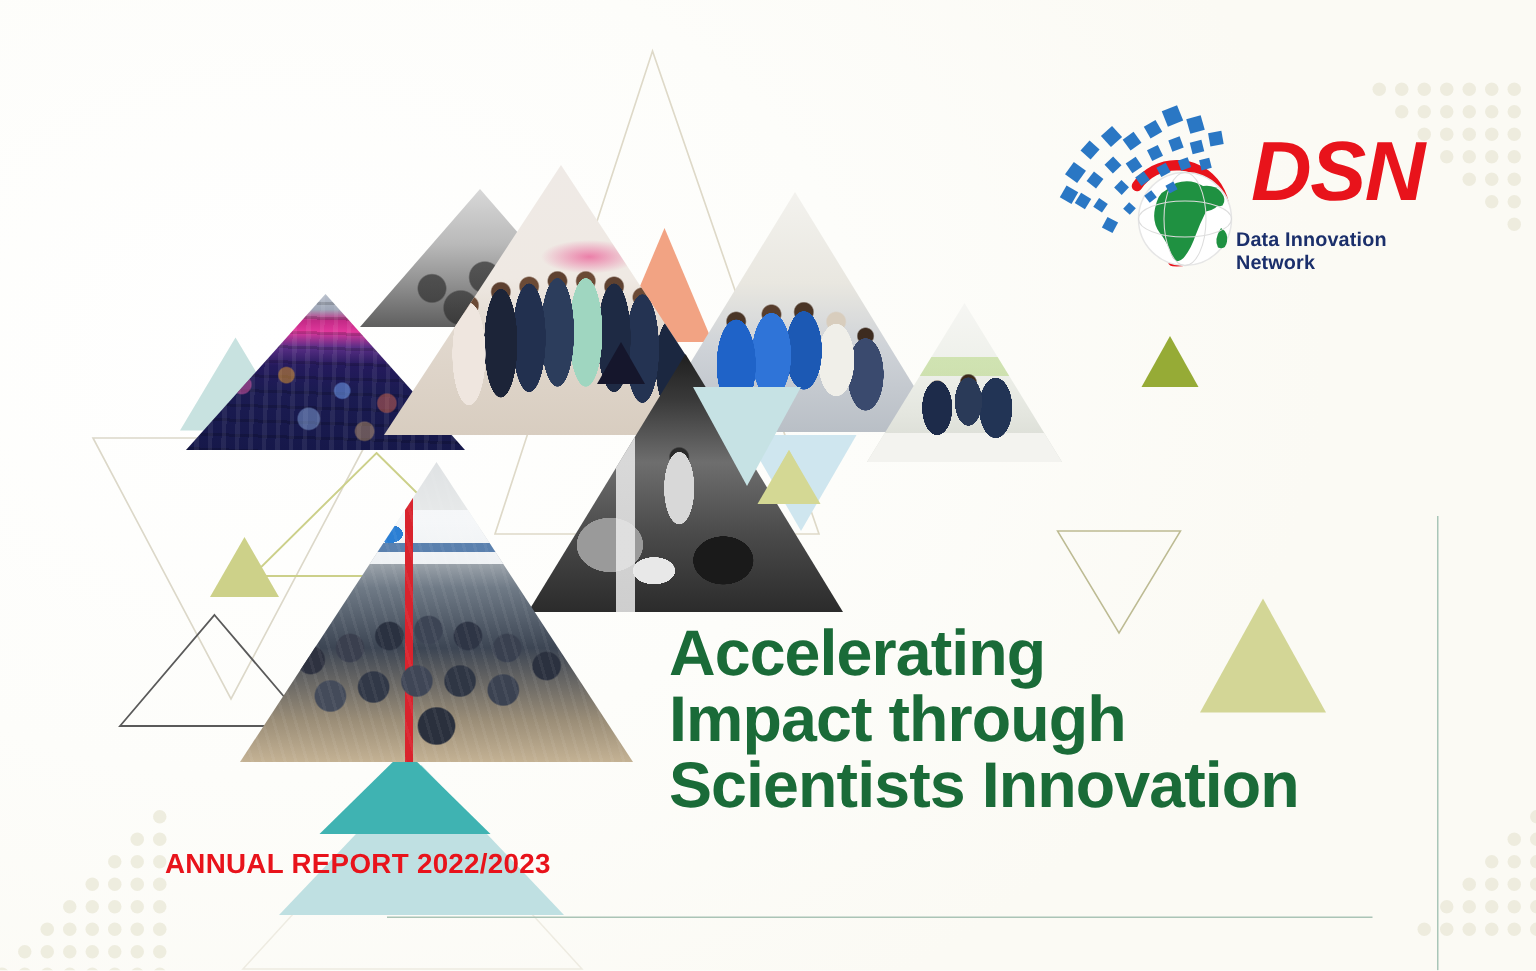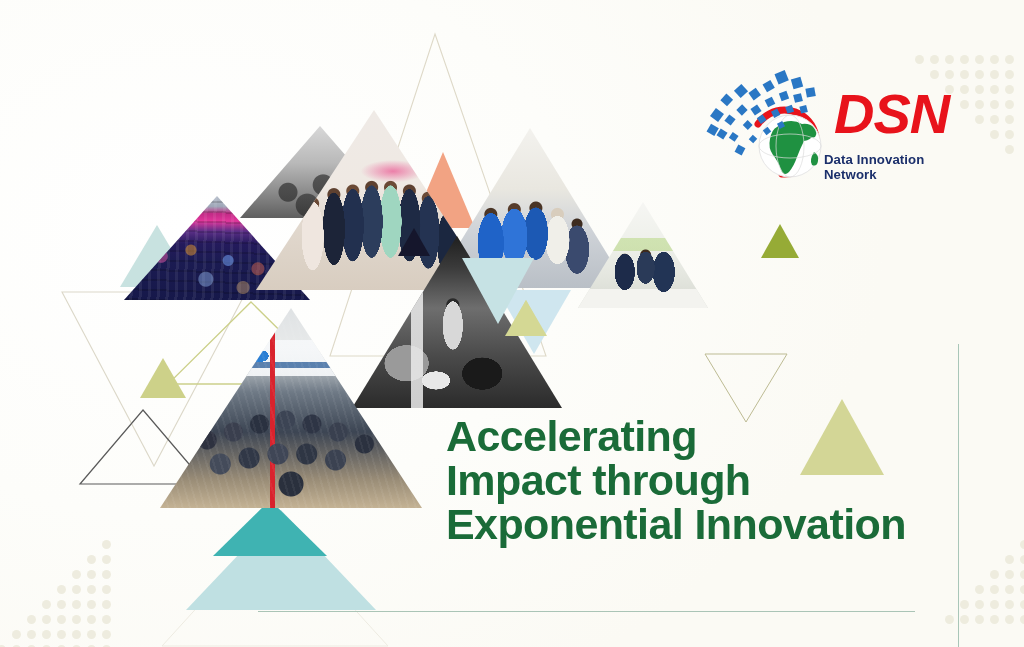--- a/index.html
+++ b/index.html
@@ -414,22 +414,23 @@
     <svg width="84" height="76" viewBox="0 0 84 76">
         <polygon points="42,0 84,76 0,76" fill="#d3d696"></polygon>
       </svg>
   </div>
 
   <div id="hrule"></div>
   <div id="vrule"></div>
 
   <div id="headline">Accelerating
 Impact through
-Exponential Innovation</div>
-
+Scientists Innovation</div>
+
+  <div id="report-label">ANNUAL REPORT 2022/2023</div>
 
   <div id="logo">
     <svg width="150" height="120" viewBox="0 0 150 120" style="position:absolute;left:0;top:0;">
 
       <path d="M52 58 a32 32 0 1 1 24 50" fill="none" stroke="#e8131b" stroke-width="7" stroke-linecap="round"></path>
       <path d="M108 76 a32 32 0 0 1 -8 18" fill="none" stroke="#e8131b" stroke-width="7" stroke-linecap="round"></path>
 
       <circle cx="84" cy="80" r="31" fill="#ffffff" stroke="#e6e6e6" stroke-width="1"></circle>
 
       <path d="M78 56 q10 -3 18 2 q8 4 12 10 q-3 6 -10 7 q-4 8 -7 16 q-3 9 -8 15 q-5 5 -8 -2 q-3 -9 -8 -15 q-5 -7 -3 -16 q2 -10 7 -12 q4 -3 7 -5 z" fill="#1f9141"></path>

